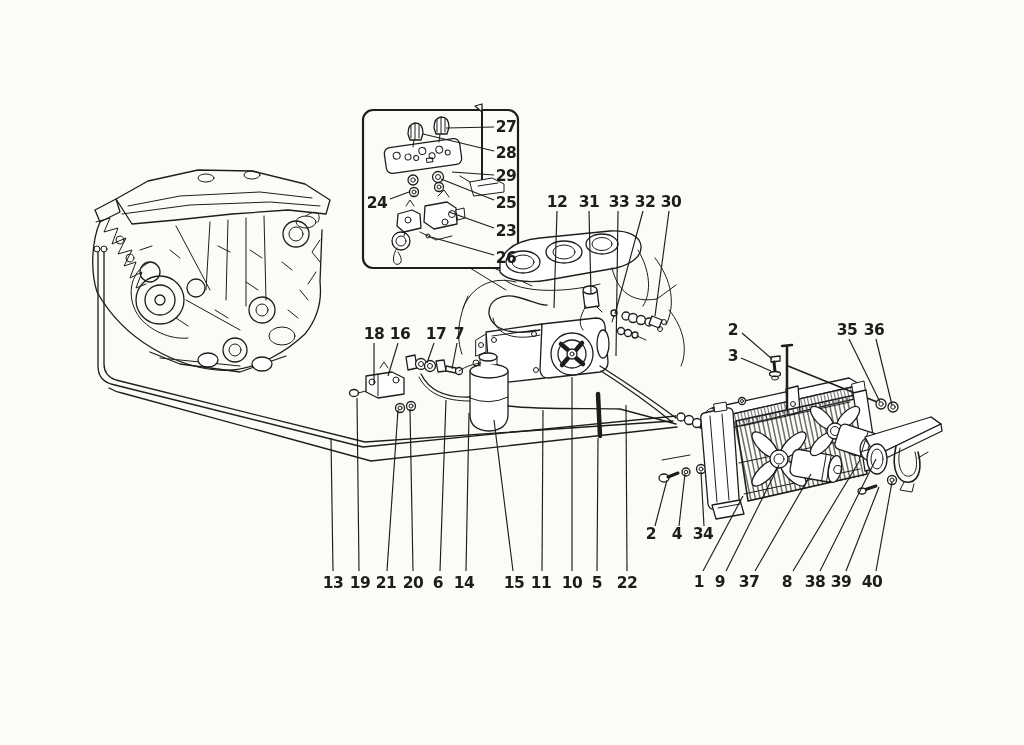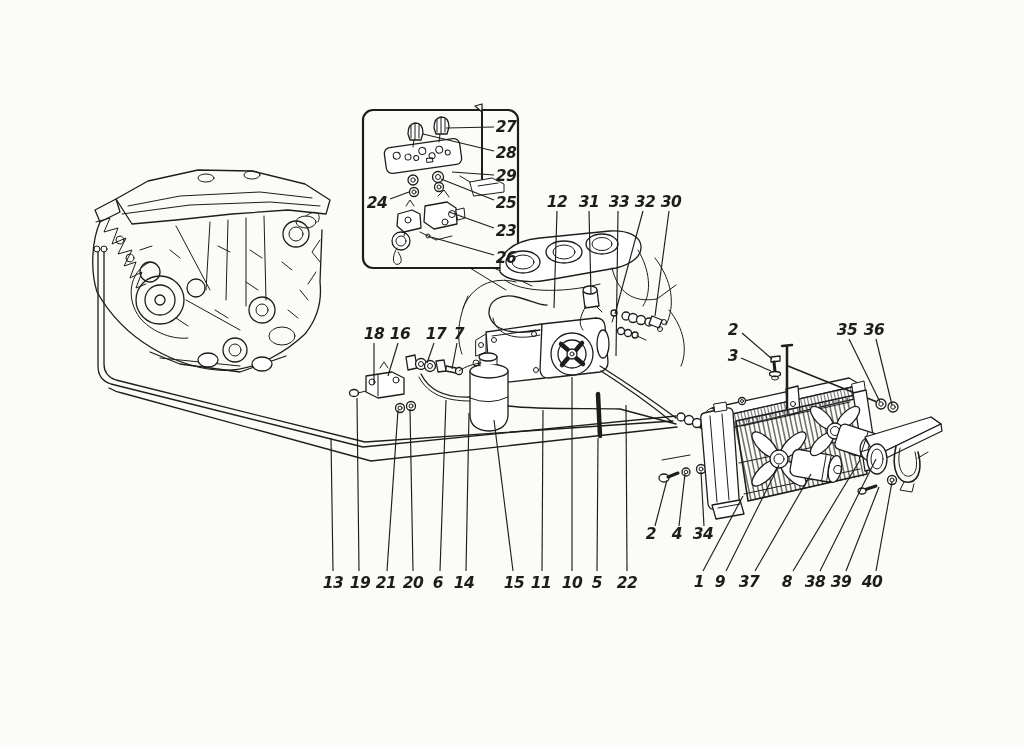--- a/index.html
+++ b/index.html
@@ -1,16 +1,16 @@
 <!DOCTYPE html>
 <html style="--paper: #fbfbf8; --ink: #1d1d1b; --hatch: #3f3f3f;"><head>
 <meta charset="utf-8">
 <style>
   html,body{margin:0;padding:0;width:1024px;height:745px;overflow:hidden;background:var(--paper,#fbfbf8);}
-  .stage{position:relative;width:859px;height:745px;font-style:italic;}
+  .stage{position:relative;width:859px;height:745px;}
   svg{display:block}
   .ink{stroke:var(--ink,#1d1d1b);fill:none;stroke-width:1.3;stroke-linecap:round;stroke-linejoin:round;}
   .inkw{stroke:var(--ink,#1d1d1b);fill:#fff;stroke-width:1.3;stroke-linecap:round;stroke-linejoin:round;}
   .thin{stroke-width:1;}
   .thick{stroke-width:2.2;}
   .leader{stroke:var(--ink,#1d1d1b);stroke-width:1.15;fill:none;}
   .callout{font-family:"DejaVu Sans",sans-serif;font-weight:bold;font-size:15.5px;fill:var(--ink,#1d1d1b);text-anchor:middle;dominant-baseline:central;letter-spacing:-0.5px;}
   .hatch{stroke:var(--hatch,#3f3f3f);}
 </style>
 </head>

